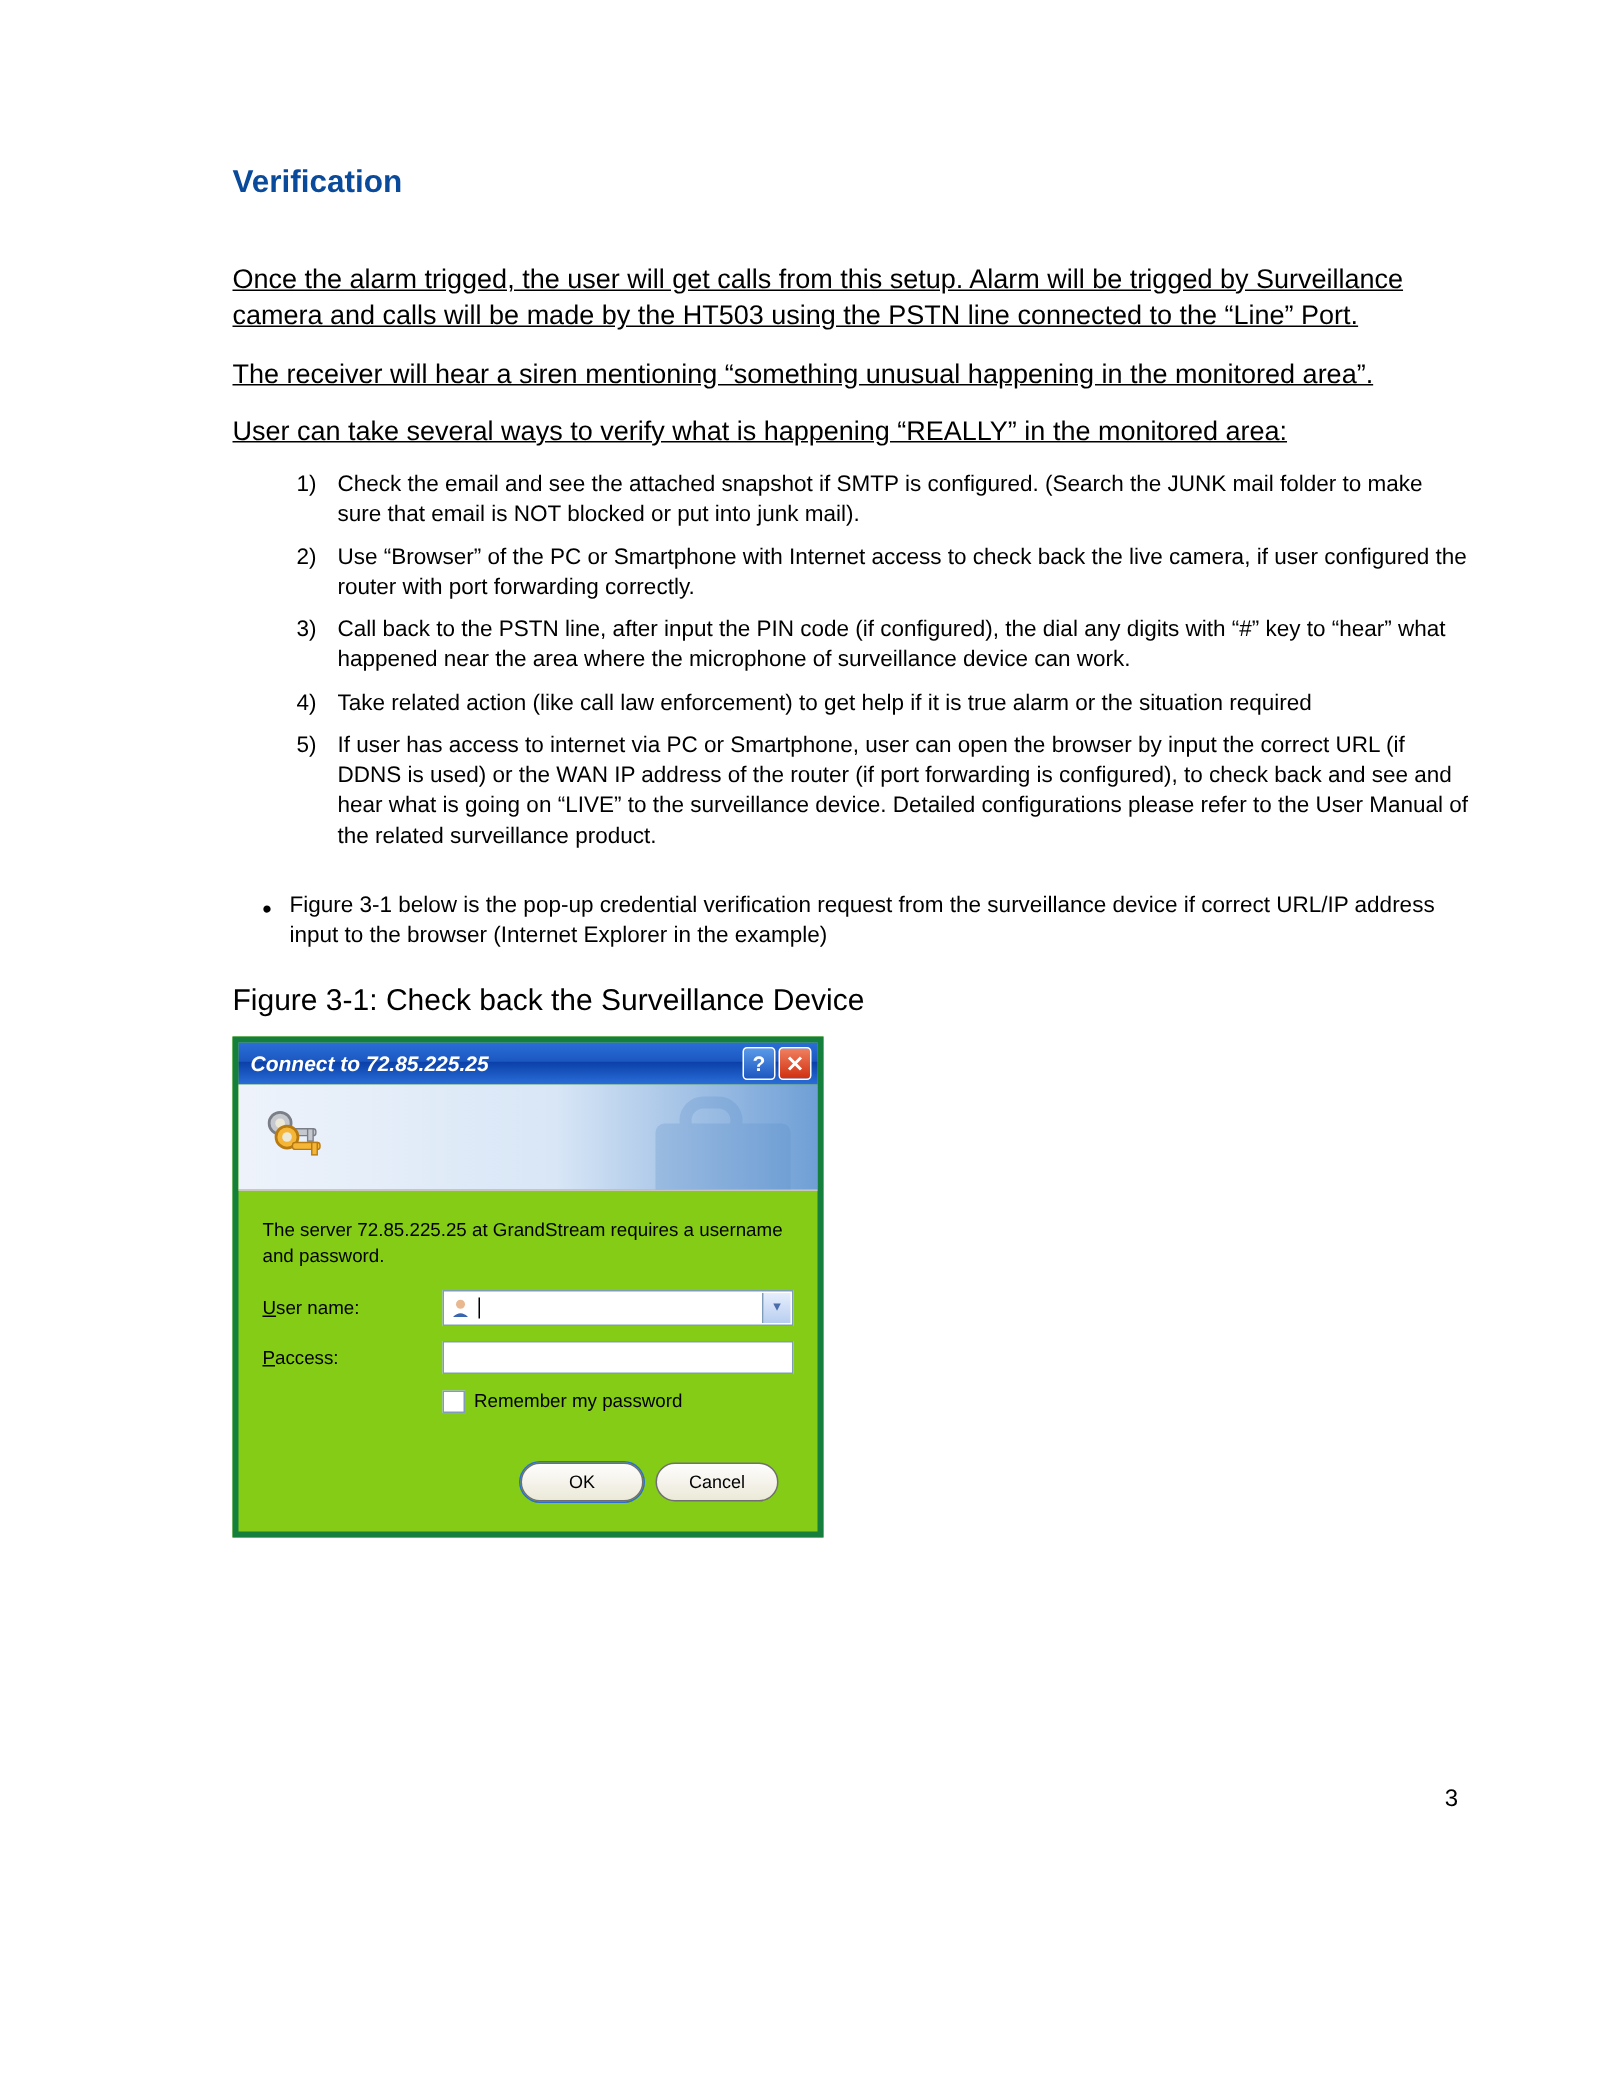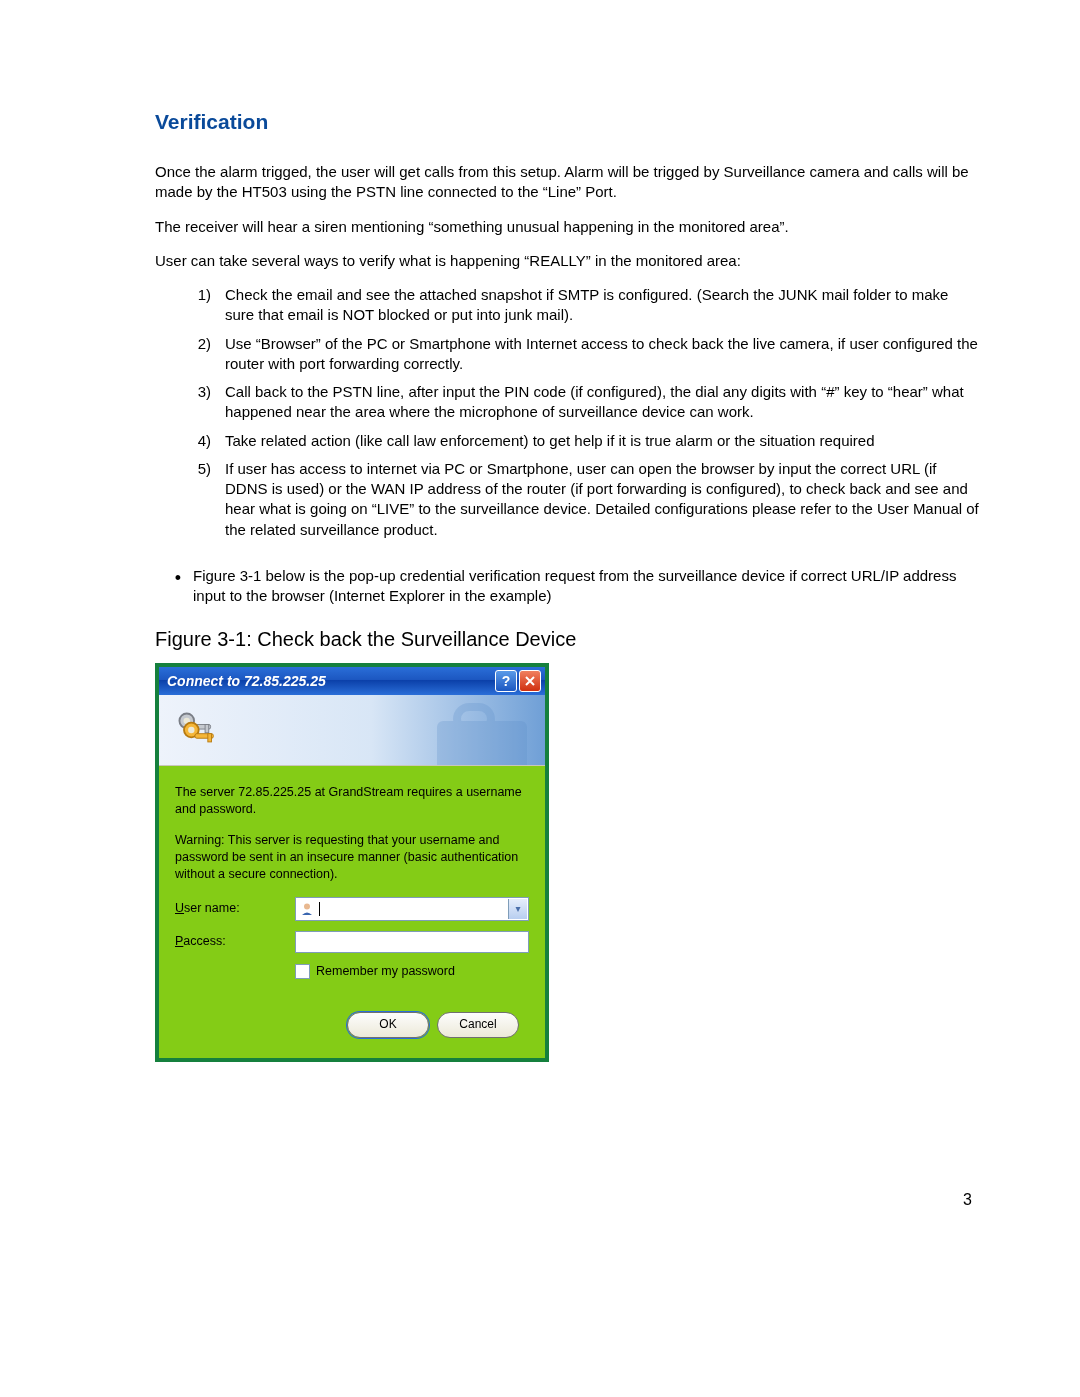--- a/index.html
+++ b/index.html
@@ -13,26 +13,27 @@
   .page {
     padding: 110px 100px 80px 155px;
     box-sizing: border-box;
     position: relative;
     min-height: 1397px;
   }
   .section-title {
     color: #0a4a9a;
     font-weight: bold;
     font-size: 21px;
-    margin-bottom: 28px;
+    margin-bottom: 40px;
   }
   .body-text {
-    font-size: 15px;
+    font-size: 18px;
     line-height: 1.35;
     margin-bottom: 14px;
+    text-decoration: underline;
   }
   .numbered-list {
     list-style: none;
     padding: 0;
     margin: 0 0 14px 0;
   }
   .numbered-list li {
     font-size: 15px;
     line-height: 1.35;
     margin-bottom: 8px;
@@ -263,21 +264,20 @@
         <rect x="38" y="28" width="4" height="9" fill="#f5b638" stroke="#b77a10"></rect>
       </svg>
       <svg class="folder-shadow" viewBox="0 0 110 70">
         <rect x="10" y="20" width="90" height="50" rx="6" fill="#5a8cc8"></rect>
         <rect x="30" y="6" width="34" height="24" rx="12" fill="none" stroke="#5a8cc8" stroke-width="8"></rect>
       </svg>
     </div>
 
     <div class="dlg-body">
       <div class="dlg-para">The server 72.85.225.25 at GrandStream requires a username and password.</div>
-      <div class="dlg-para">Warning: This server is requesting that your username and password be sent in an insecure manner (basic authentication without a secure connection).</div>
 
       <div class="form-row">
         <div class="form-label"><span class="ul">U</span><span>ser name:</span></div>
         <div class="combo">
           <svg class="user-glyph" viewBox="0 0 14 14">
             <circle cx="7" cy="4.5" r="3" fill="#e8b890"></circle>
             <path d="M2 13 Q7 8 12 13 Z" fill="#3a66b0"></path>
           </svg>
           <span style="border-left:1px solid #000;height:14px;margin-left:1px;"></span>
           <div class="drop">▾</div>

